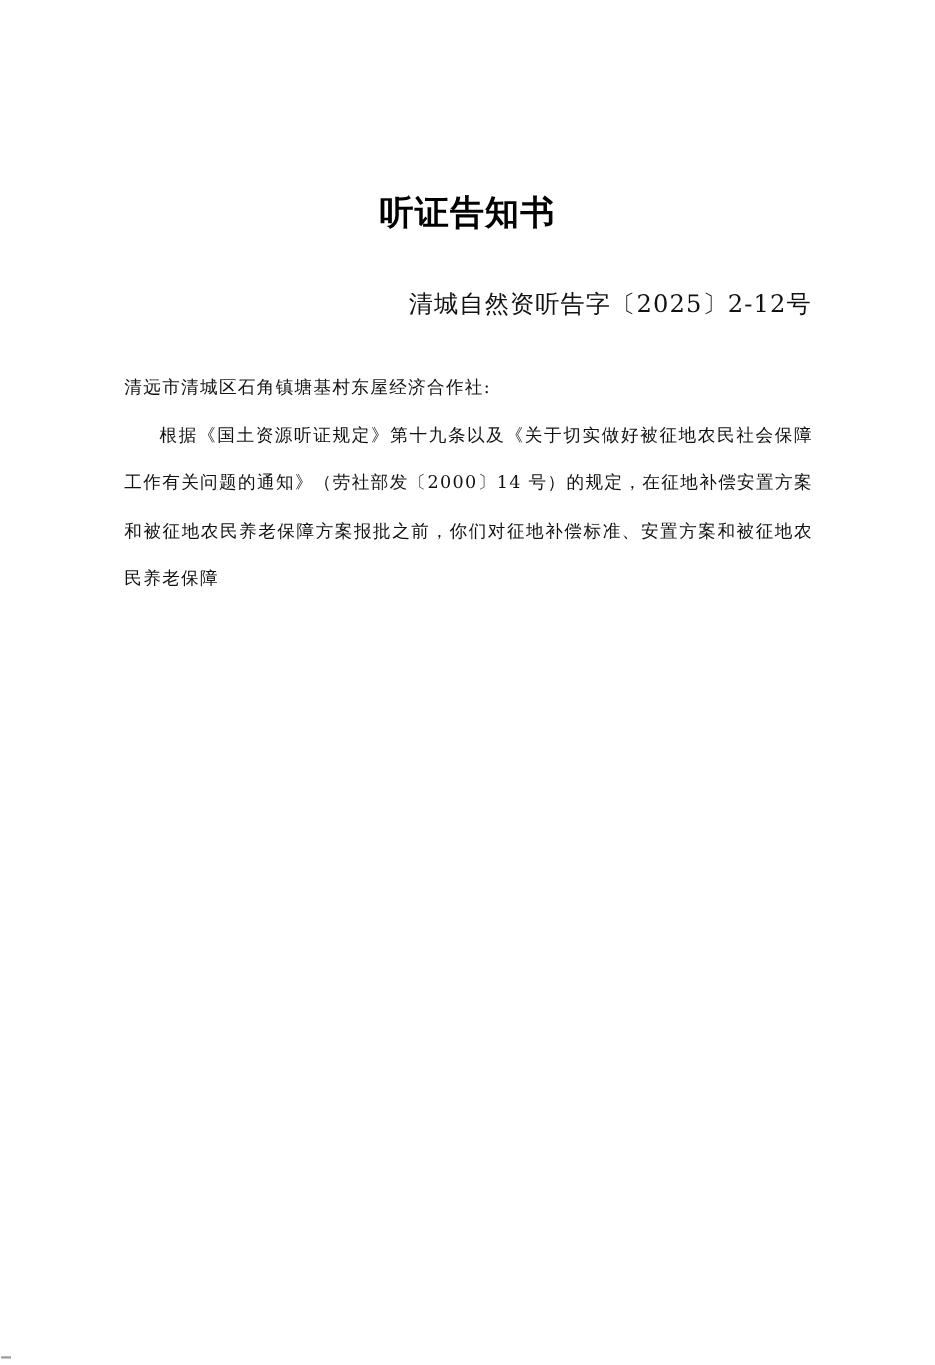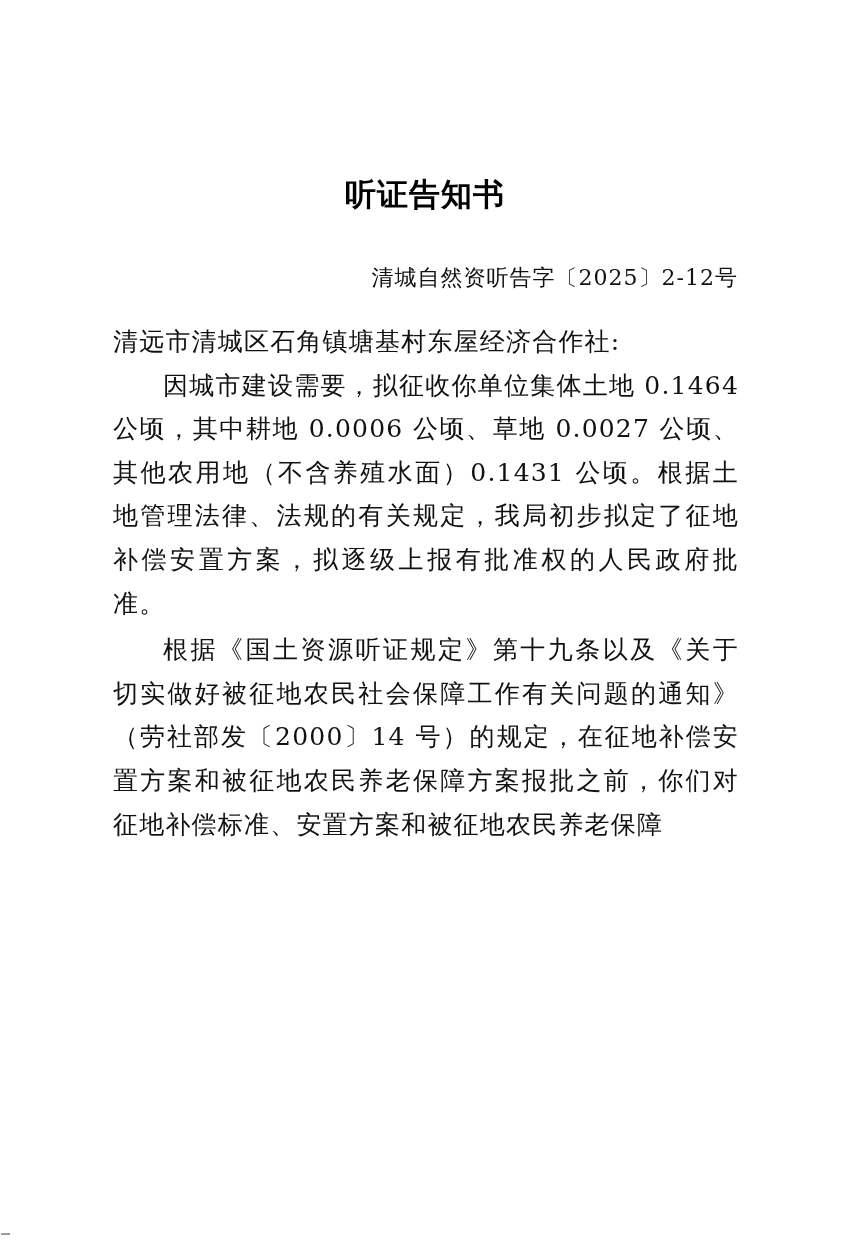--- a/index.html
+++ b/index.html
@@ -42,23 +42,23 @@
       top: 262px;
       font-size: 22px;
       line-height: 32px;
       letter-spacing: 1px;
       text-align: right;
       white-space: nowrap;
     }
     .body-text {
       position: absolute;
       left: 113px;
-      top: 320px;
+      top: 330px;
       width: 626px;
-      font-size: 25px;
+      font-size: 16px;
       line-height: 43.6px;
       letter-spacing: 1.2px;
       text-align: justify;
     }
     .body-text p {
       margin: 0;
       padding: 0;
     }
     .addressee {
       text-indent: 0;
@@ -78,18 +78,17 @@
   </style>
 </head>
 <body>
 
 <div class="page">
   <div class="title">听证告知书</div>
   <div class="docno">清城自然资听告字〔2025〕2-12号</div>
 
   <div class="body-text">
     <p class="addressee">清远市清城区石角镇塘基村东屋经济合作社:</p>
-    <p class="para">因城市建设需要，拟征收你单位集体土地 0.1464 公顷，其中耕地 0.0006 公顷、草地 0.0027 公顷、其他农用地（不含养殖水面）0.1431 公顷。根据土地管理法律、法规的有关规定，我局初步拟定了征地补偿安置方案，拟逐级上报有批准权的人民政府批准。</p>
     <p class="para">根据《国土资源听证规定》第十九条以及《关于切实做好被征地农民社会保障工作有关问题的通知》（劳社部发〔2000〕14 号）的规定，在征地补偿安置方案和被征地农民养老保障方案报批之前，你们对征地补偿标准、安置方案和被征地农民养老保障</p>
   </div>
 
   <div class="scan-mark"></div>
 </div>
 
 </body></html>

